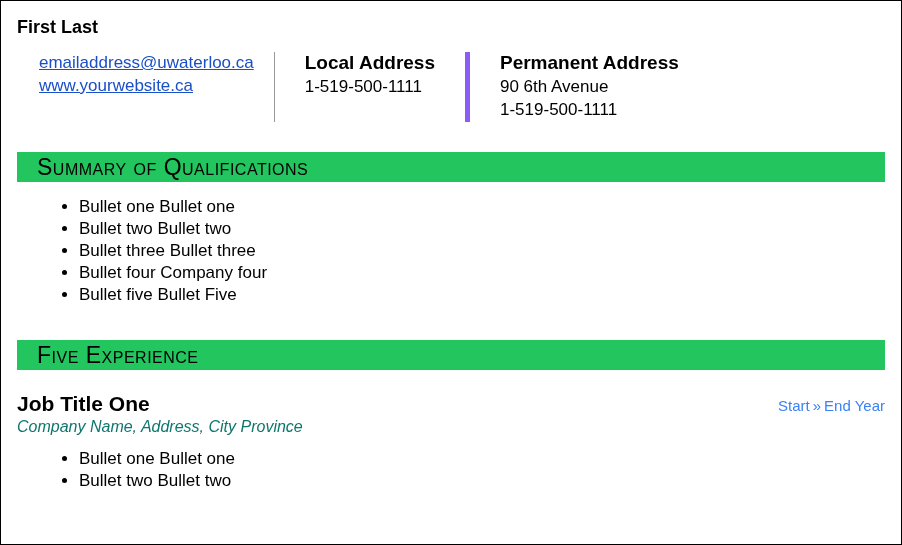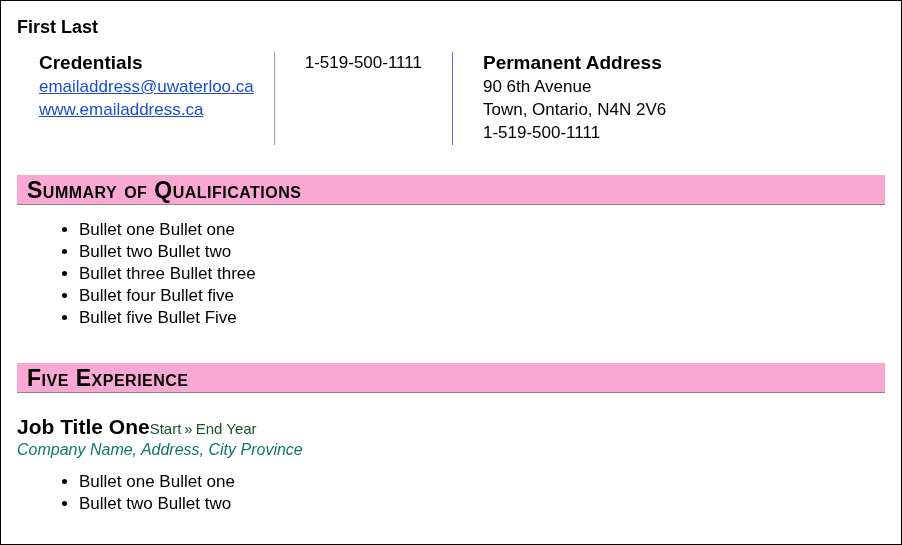--- a/index.html
+++ b/index.html
@@ -31,73 +31,74 @@
     .contact-col {
       padding-right: 20px;
       padding-left: 0;
     }
     .contact-col.mid {
       border-left: 1px solid #999;
       padding-left: 30px;
       padding-right: 30px;
     }
     .contact-col.right {
-      border-left: 1px solid #8b5cf6;
+      border-left: 5px solid #8b5cf6;
       padding-left: 30px;
     }
     .col-title {
       font-size: 19px;
       font-weight: bold;
       margin-bottom: 2px;
     }
     .col-line {
       font-size: 17px;
       line-height: 1.35;
     }
     .abbr {
       border-bottom: 1px dotted #555;
     }
     .link {
       color: #1a4fc7;
       text-decoration: underline;
       cursor: pointer;
     }
     .section-header {
-      background: #f9a8d4;
+      background: #22c55e;
       font-variant: small-caps;
       letter-spacing: 0.5px;
       font-size: 23px;
-      font-weight: bold;
-      padding: 2px 4px 0 10px;
+      font-weight: normal;
+      padding: 2px 4px 0 20px;
       border-bottom: 1px solid #888;
       margin-bottom: 14px;
       font-family: "Lucida Sans", "Lucida Grande", "Trebuchet MS", sans-serif;
     }
     .bullets {
       margin-left: 44px;
       margin-bottom: 34px;
     }
     .bullets li {
       font-size: 17px;
       line-height: 1.3;
       list-style: disc;
       margin-left: 18px;
     }
     .job-row {
       display: flex;
+      justify-content: space-between;
       align-items: baseline;
       margin-top: 22px;
     }
     .job-title {
       font-size: 21px;
       font-weight: bold;
     }
     .job-date {
       font-size: 15px;
-      color: #14532d;
+      color: #3b82f6;
     }
     .job-company {
       font-size: 16px;
       font-style: italic;
       color: #0f766e;
       margin-top: 2px;
       margin-bottom: 12px;
     }
     .job-bullets {
       margin-left: 44px;
@@ -112,44 +113,43 @@
       padding: 0 3px;
     }
   </style>
 </head>
 <body>
 
 <div class="name-header">First Last</div>
 
 <div class="contact-row">
   <div class="contact-col">
-    <div class="col-title">Credentials</div>
     <div class="col-line"><a class="link">emailaddress@uwaterloo.ca</a></div>
-    <div class="col-line"><a class="link">www.emailaddress.ca</a></div>
+    <div class="col-line"><a class="link">www.yourwebsite.ca</a></div>
   </div>
 
   <div class="contact-col mid">
+    <div class="col-title">Local Address</div>
     <div class="col-line">1-519-500-1111</div>
   </div>
 
   <div class="contact-col right">
     <div class="col-title">Permanent Address</div>
     <div class="col-line">90 6th Avenue</div>
-    <div class="col-line">Town, Ontario, N4N 2V6</div>
     <div class="col-line">1-519-500-1111</div>
   </div>
 </div>
 
 <div class="section-header">Summary of Qualifications</div>
 
 <ul class="bullets">
   <li>Bullet one Bullet one</li>
   <li>Bullet two Bullet two</li>
   <li>Bullet three Bullet three</li>
-  <li>Bullet four Bullet five</li>
+  <li>Bullet four Company four</li>
   <li>Bullet five Bullet Five</li>
 </ul>
 
 <div class="section-header">Five Experience</div>
 
 <div class="job-row">
   <div class="job-title">Job Title One</div>
   <div class="job-date">
     <span>Start</span><span class="sep">»</span><span>End Year</span>
   </div>

